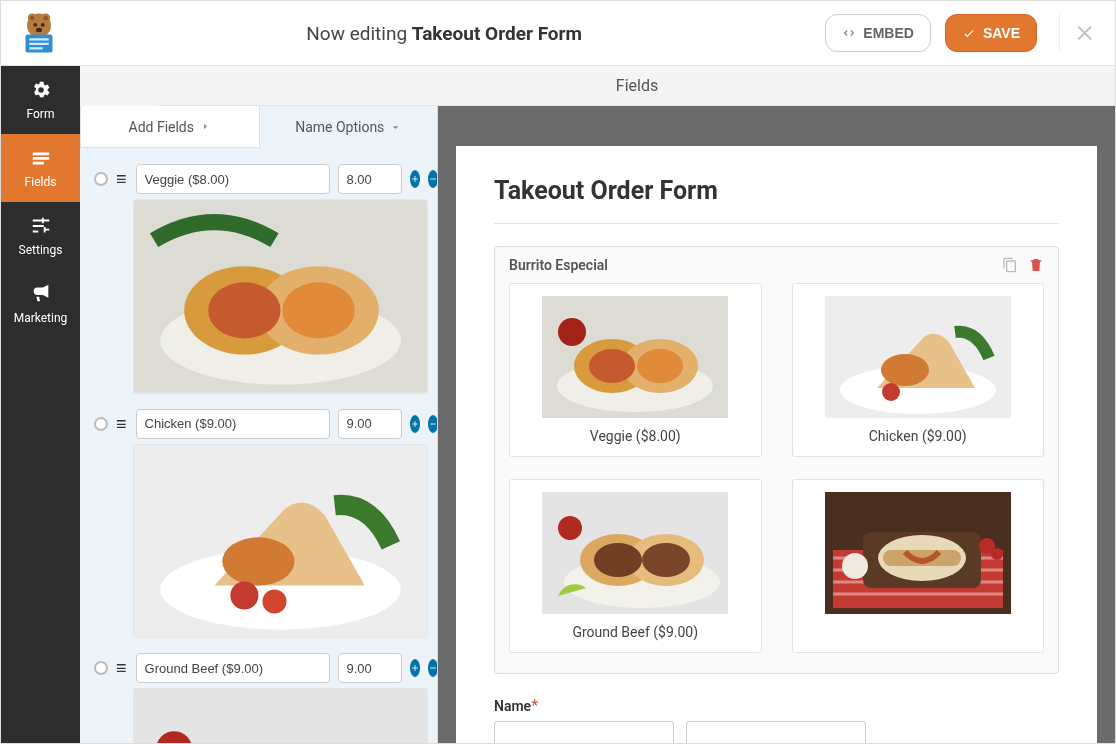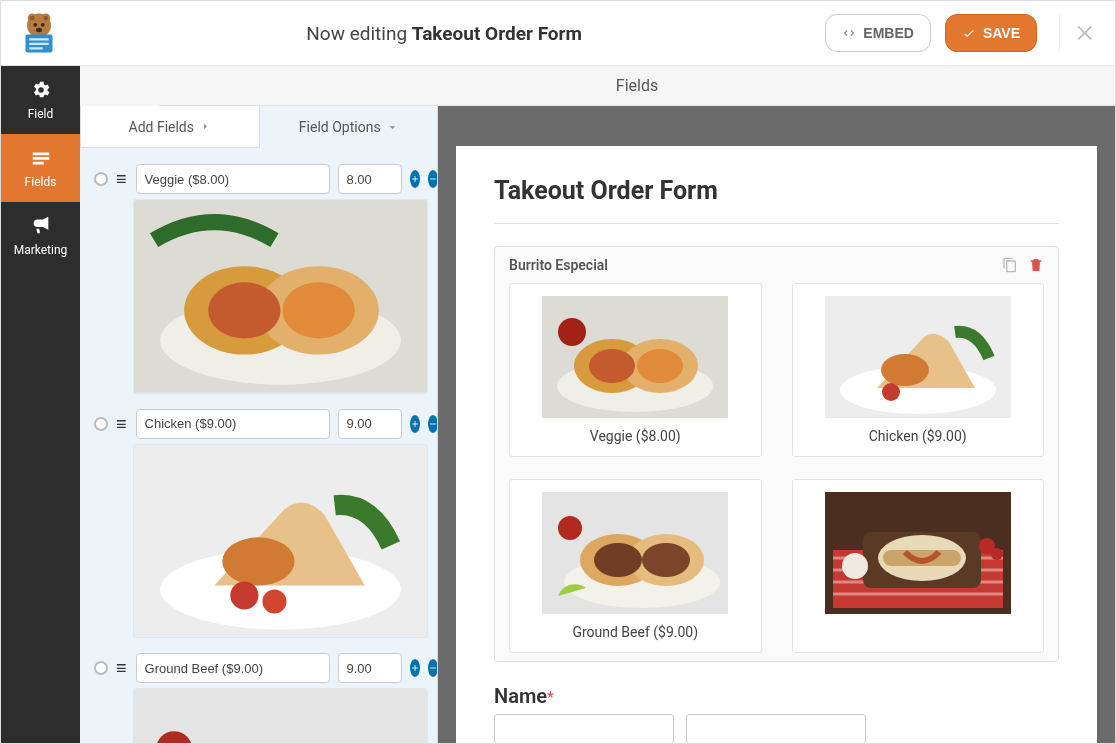--- a/index.html
+++ b/index.html
@@ -54,35 +54,35 @@
   .choice-row .circ svg { width: 10px; height: 10px; fill: #fff; }
   .thumb-wrap { padding: 6px 0 10px 40px; }
   .thumb { width: 146px; height: 96px; border-radius: 2px; box-shadow: 0 0 0 1px rgba(0,0,0,.05); }
 
   
   .canvas-outer { flex: 1; background: #6b6b6b; padding: 40px 18px 18px; overflow: auto; }
   .canvas { background: #fff; padding: 30px 38px 10px; min-height: 100%; }
   .form-title { font-size: 25px; font-weight: 700; color: #333; margin-bottom: 18px; }
   .form-title-hr { border: none; border-top: 1px solid #e2e2e2; margin-bottom: 22px; }
 
-  .field-block { border: 1px solid #ddd; border-radius: 4px; background: #fafafa; padding: 10px 14px 8px; position: relative; }
+  .field-block { border: 1px solid #ddd; border-radius: 4px; background: #fafafa; padding: 10px 14px 20px; position: relative; }
   .field-head { display: flex; align-items: center; justify-content: space-between; margin-bottom: 10px; }
   .field-head .label { font-size: 14px; font-weight: 600; color: #555; }
   .field-head .tools { display: flex; gap: 10px; }
   .field-head .tools svg { width: 16px; height: 16px; }
   .dup { fill: #bbb; cursor: pointer;}
   .del { fill: #d9534f; cursor: pointer;}
 
   .grid-2 { display: grid; grid-template-columns: 1fr 1fr; gap: 22px 30px; }
   .card { border: 1px solid #e3e3e3; border-radius: 3px; background: #fff; padding: 12px 8px; text-align: center; }
   .card .image { width: 186px; height: 122px; margin: 0 auto 10px; }
   .card .caption { font-size: 14px; color: #444; }
 
   .name-field { margin-top: 22px; }
-  .name-label { font-size: 20px; font-weight: 600; color: #333; }
+  .name-label { font-size: 14px; font-weight: 600; color: #333; }
   .req { color: #d9534f; }
   .name-inputs { display: flex; gap: 12px; margin-top: 6px; }
   .name-inputs input { flex: 1; height: 30px; border: 1px solid #ccc; border-radius: 3px; padding: 0 8px; max-width: 180px; }
 
   
   .food { width: 100%; height: 100%; display: block; }
 
 </style>
 </head>
 <body>
@@ -128,27 +128,33 @@
   </div>
 </div>
 
 <div class="layout">
 
   <div class="sidebar-nav">
     <div class="nav-item">
       <svg viewBox="0 0 24 24">
           <path d="M19.14 12.94a7 7 0 000-1.88l2.03-1.58-2-3.46-2.39.96a7 7 0 00-1.63-.95L14.8 3h-4l-.35 2.03c-.58.23-1.12.55-1.63.95l-2.39-.96-2 3.46 2.03 1.58a7 7 0 000 1.88L4.43 14.5l2 3.46 2.39-.96c.5.4 1.05.72 1.63.95L10.8 20h4l.35-2.03c.58-.23 1.12-.55 1.63-.95l2.39.96 2-3.46-2.03-1.58zM12 15a3 3 0 110-6 3 3 0 010 6z"></path>
         </svg>
-      <span>Field</span>
+      <span>Form</span>
     </div>
     <div class="nav-item active">
       <svg viewBox="0 0 24 24">
           <path d="M3 6h18v3H3V6zm0 5h18v3H3v-3zm0 5h12v3H3v-3z"></path>
         </svg>
       <span>Fields</span>
+    </div>
+    <div class="nav-item">
+      <svg viewBox="0 0 24 24">
+          <path d="M3 17h6v2H3v-2zm0-6h12v2H3v-2zm0-6h18v2H3V5zm14 10h4v2h-4v-2zm-2-2h2v6h-2v-6zM13 3h2v6h-2V3z"></path>
+        </svg>
+      <span>Settings</span>
     </div>
     <div class="nav-item">
       <svg viewBox="0 0 24 24">
           <path d="M20 4v12l-6-3H8a4 4 0 010-8h6l6-3zM8 15h2l1 5H8l-1-5z"></path>
         </svg>
       <span>Marketing</span>
     </div>
   </div>
 
   <div class="workspace">
@@ -157,21 +163,21 @@
 
       <div class="left-panel">
         <div class="panel-tabs">
           <div class="panel-tab add">
             <span>Add Fields</span>
             <svg viewBox="0 0 24 24">
                 <path d="M9 6l6 6-6 6z"></path>
               </svg>
           </div>
           <div class="panel-tab opt">
-            <span>Field Options</span>
+            <span>Name Options</span>
             <svg viewBox="0 0 24 24">
                 <path d="M6 9l6 6 6-6z"></path>
               </svg>
           </div>
         </div>
         <div class="options-scroll">
 
           <div class="choice-row">
             <span class="radio"></span>
             <span class="grip">≡</span>

